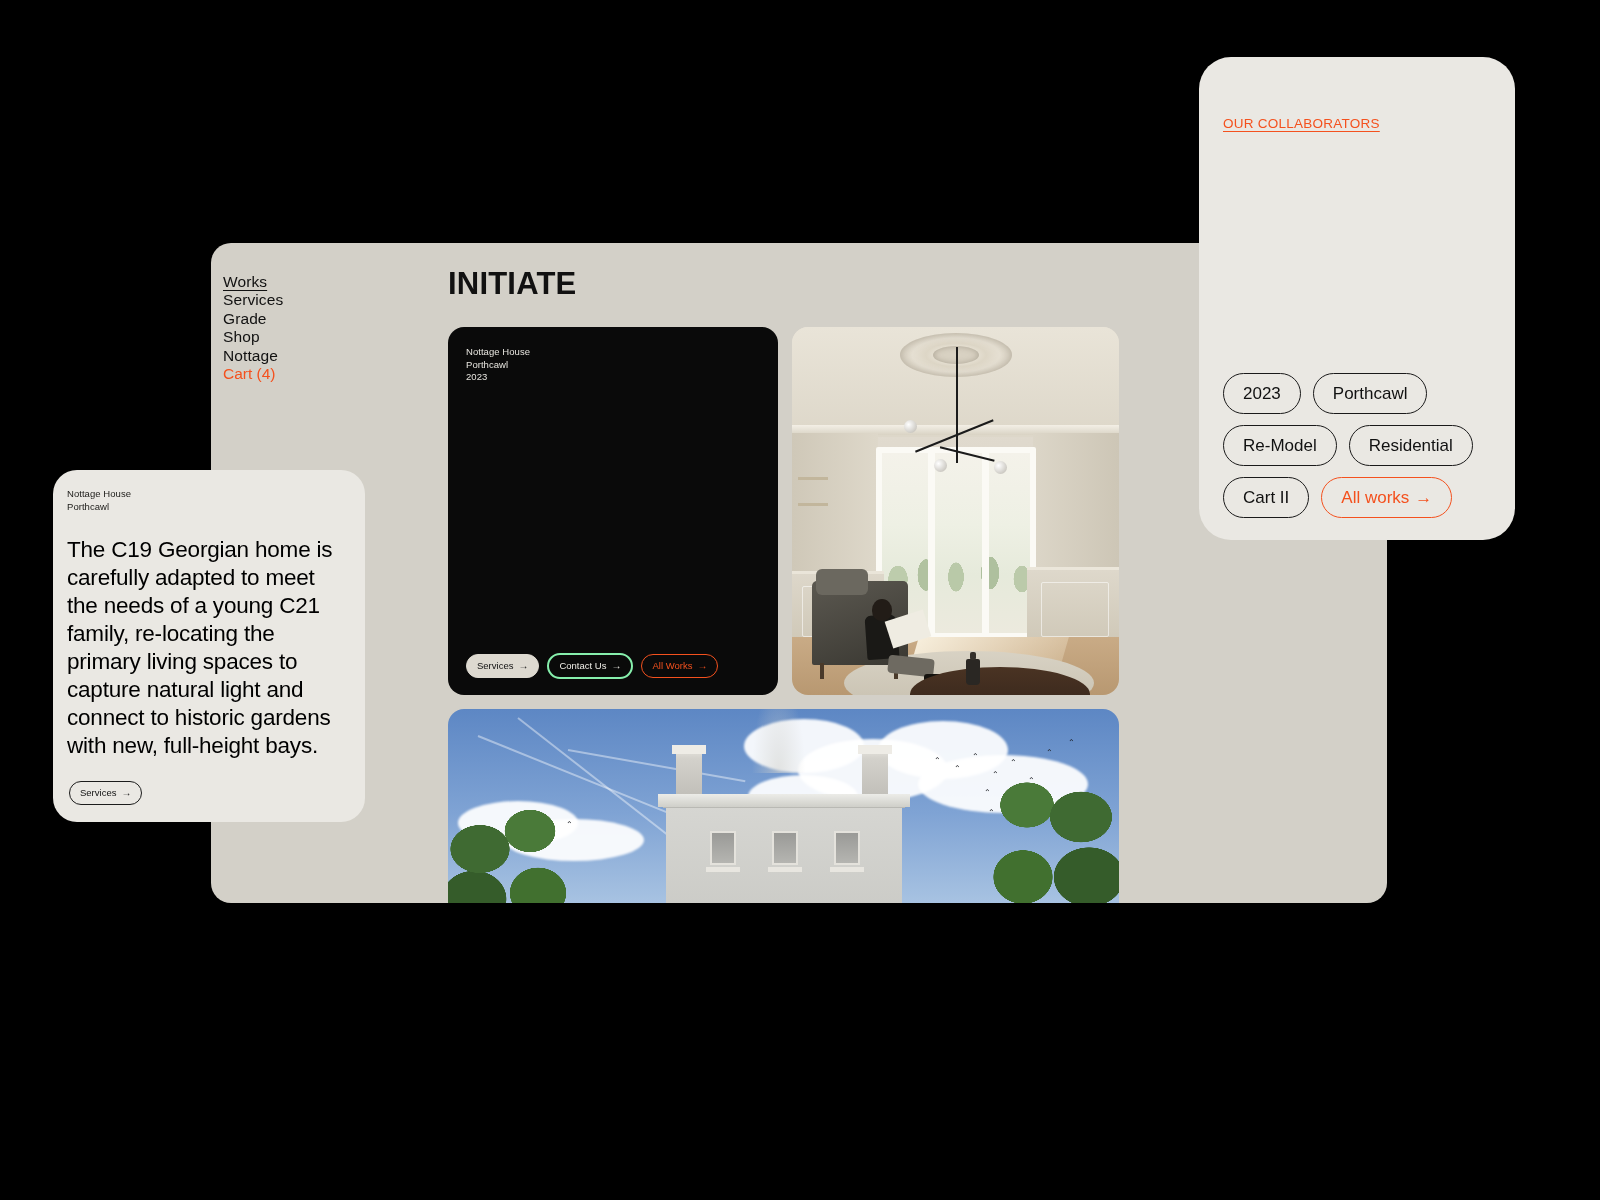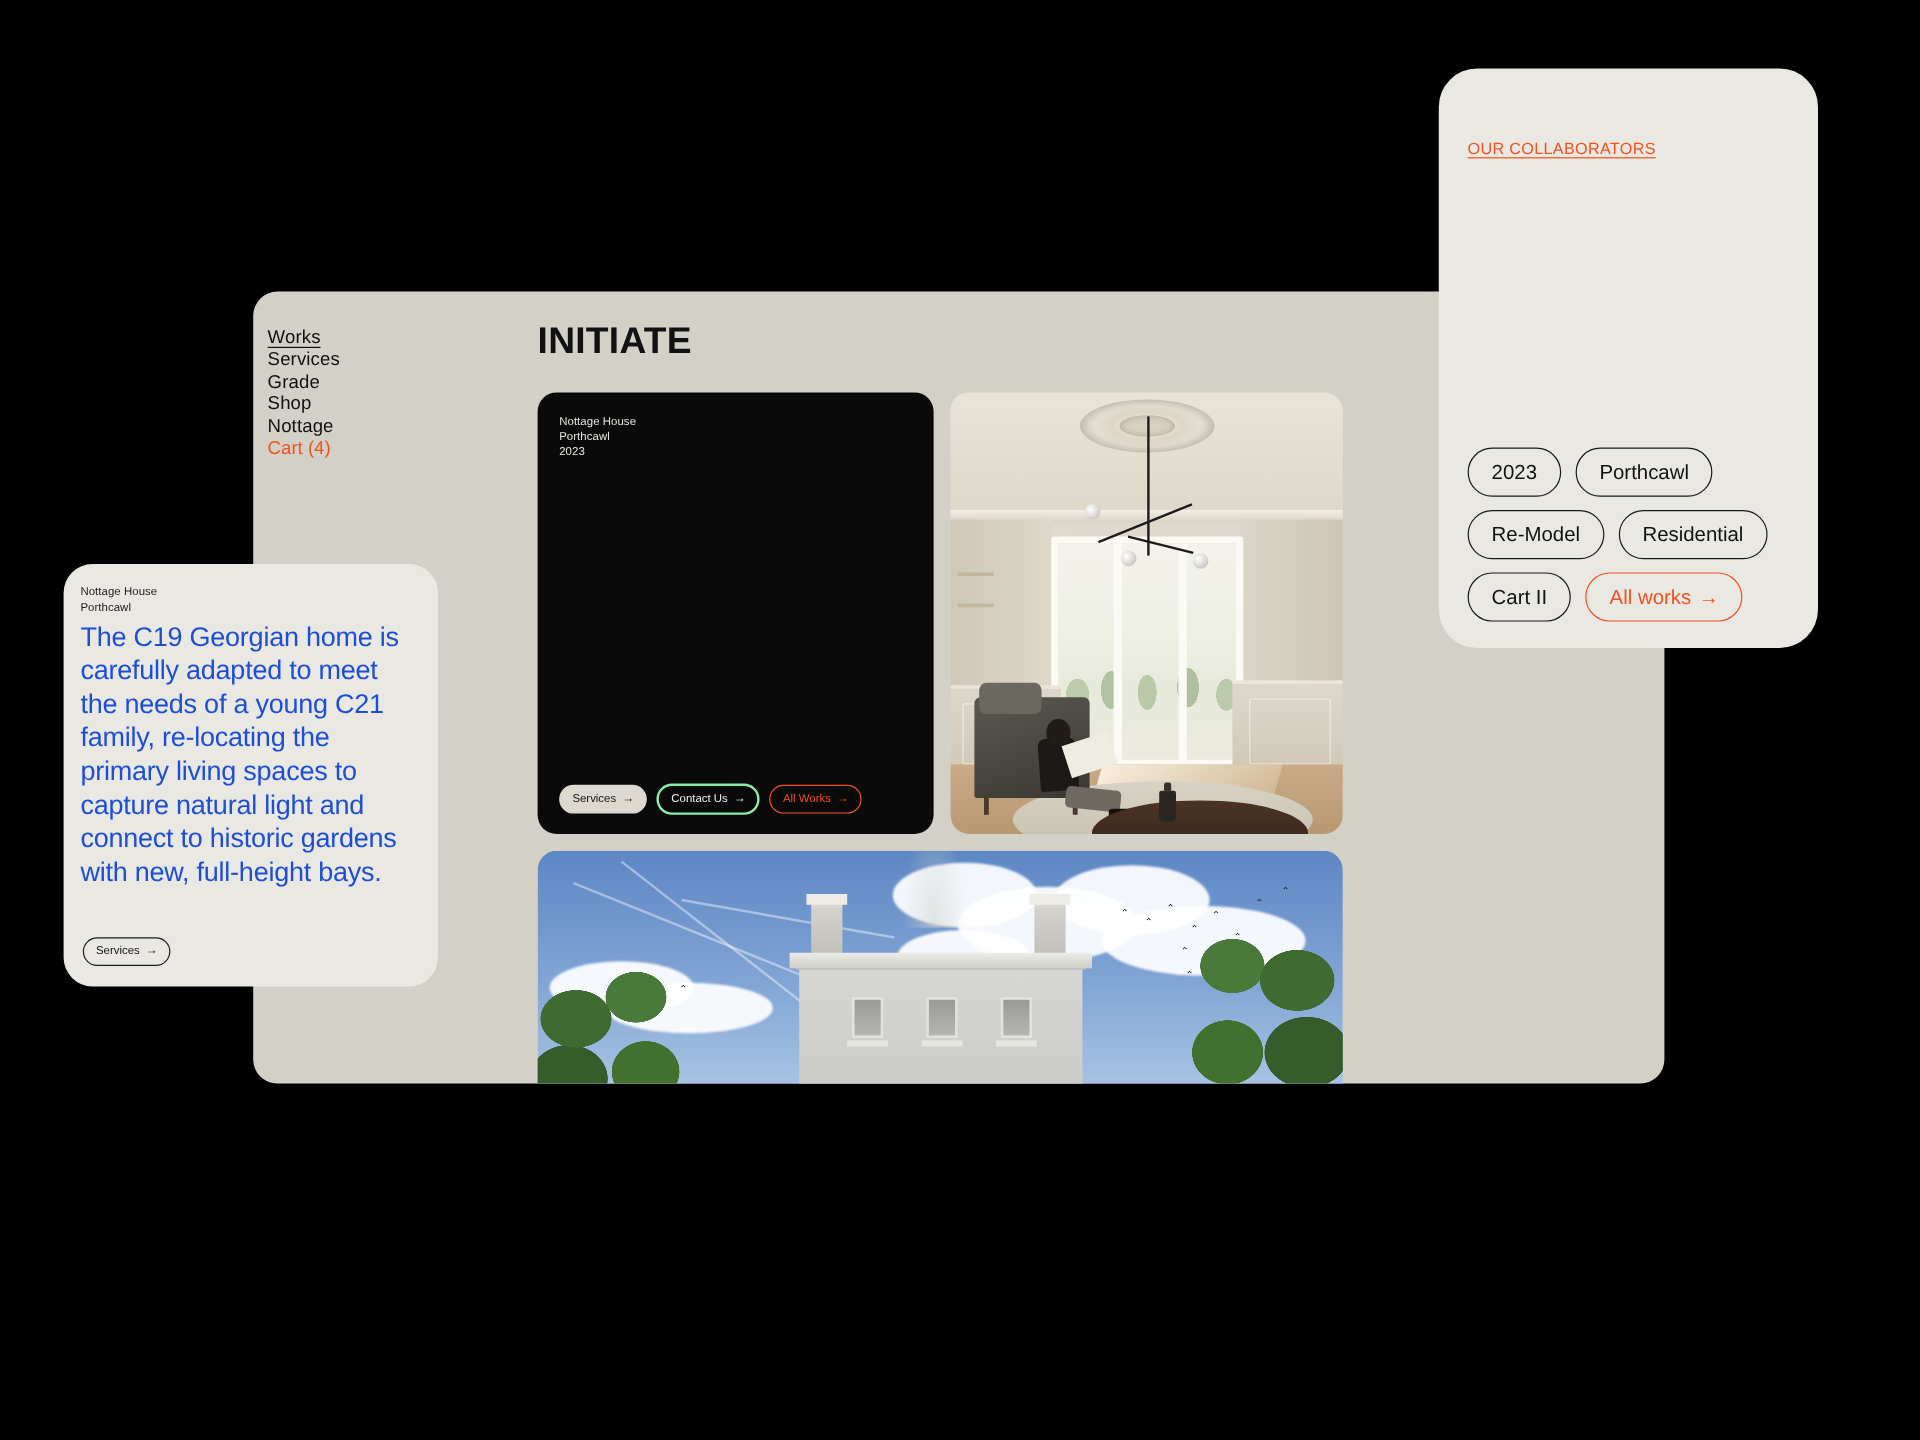--- a/index.html
+++ b/index.html
@@ -186,22 +186,22 @@
 
   
   .card-left {
     position: absolute; left: 53px; top: 470px;
     width: 312px; height: 352px;
     background: #eae8e3; border-radius: 24px;
     padding: 18px 16px 0 14px;
   }
   .card-left .meta { font-size: 9.5px; line-height: 12.6px; color: #22211e; letter-spacing: .05px; }
   .card-left .body {
-    margin-top: 4px;
-    font-size: 22.5px; line-height: 28px; color: #1d4ed8; letter-spacing: -.2px;
+    margin-top: 23px;
+    font-size: 22.5px; line-height: 28px; color: #000000; letter-spacing: -.2px;
   }
   .card-left .pill-row { left: 16px; bottom: 17px; }
   .pill-outline-dark { background: transparent; color: #111; border: 1px solid #1c1c1c; }
 
   
   .card-right {
     position: absolute; left: 1199px; top: 57px;
     width: 316px; height: 483px;
     background: #eae8e3; border-radius: 32px;
     padding: 34px 24px 0 24px;

